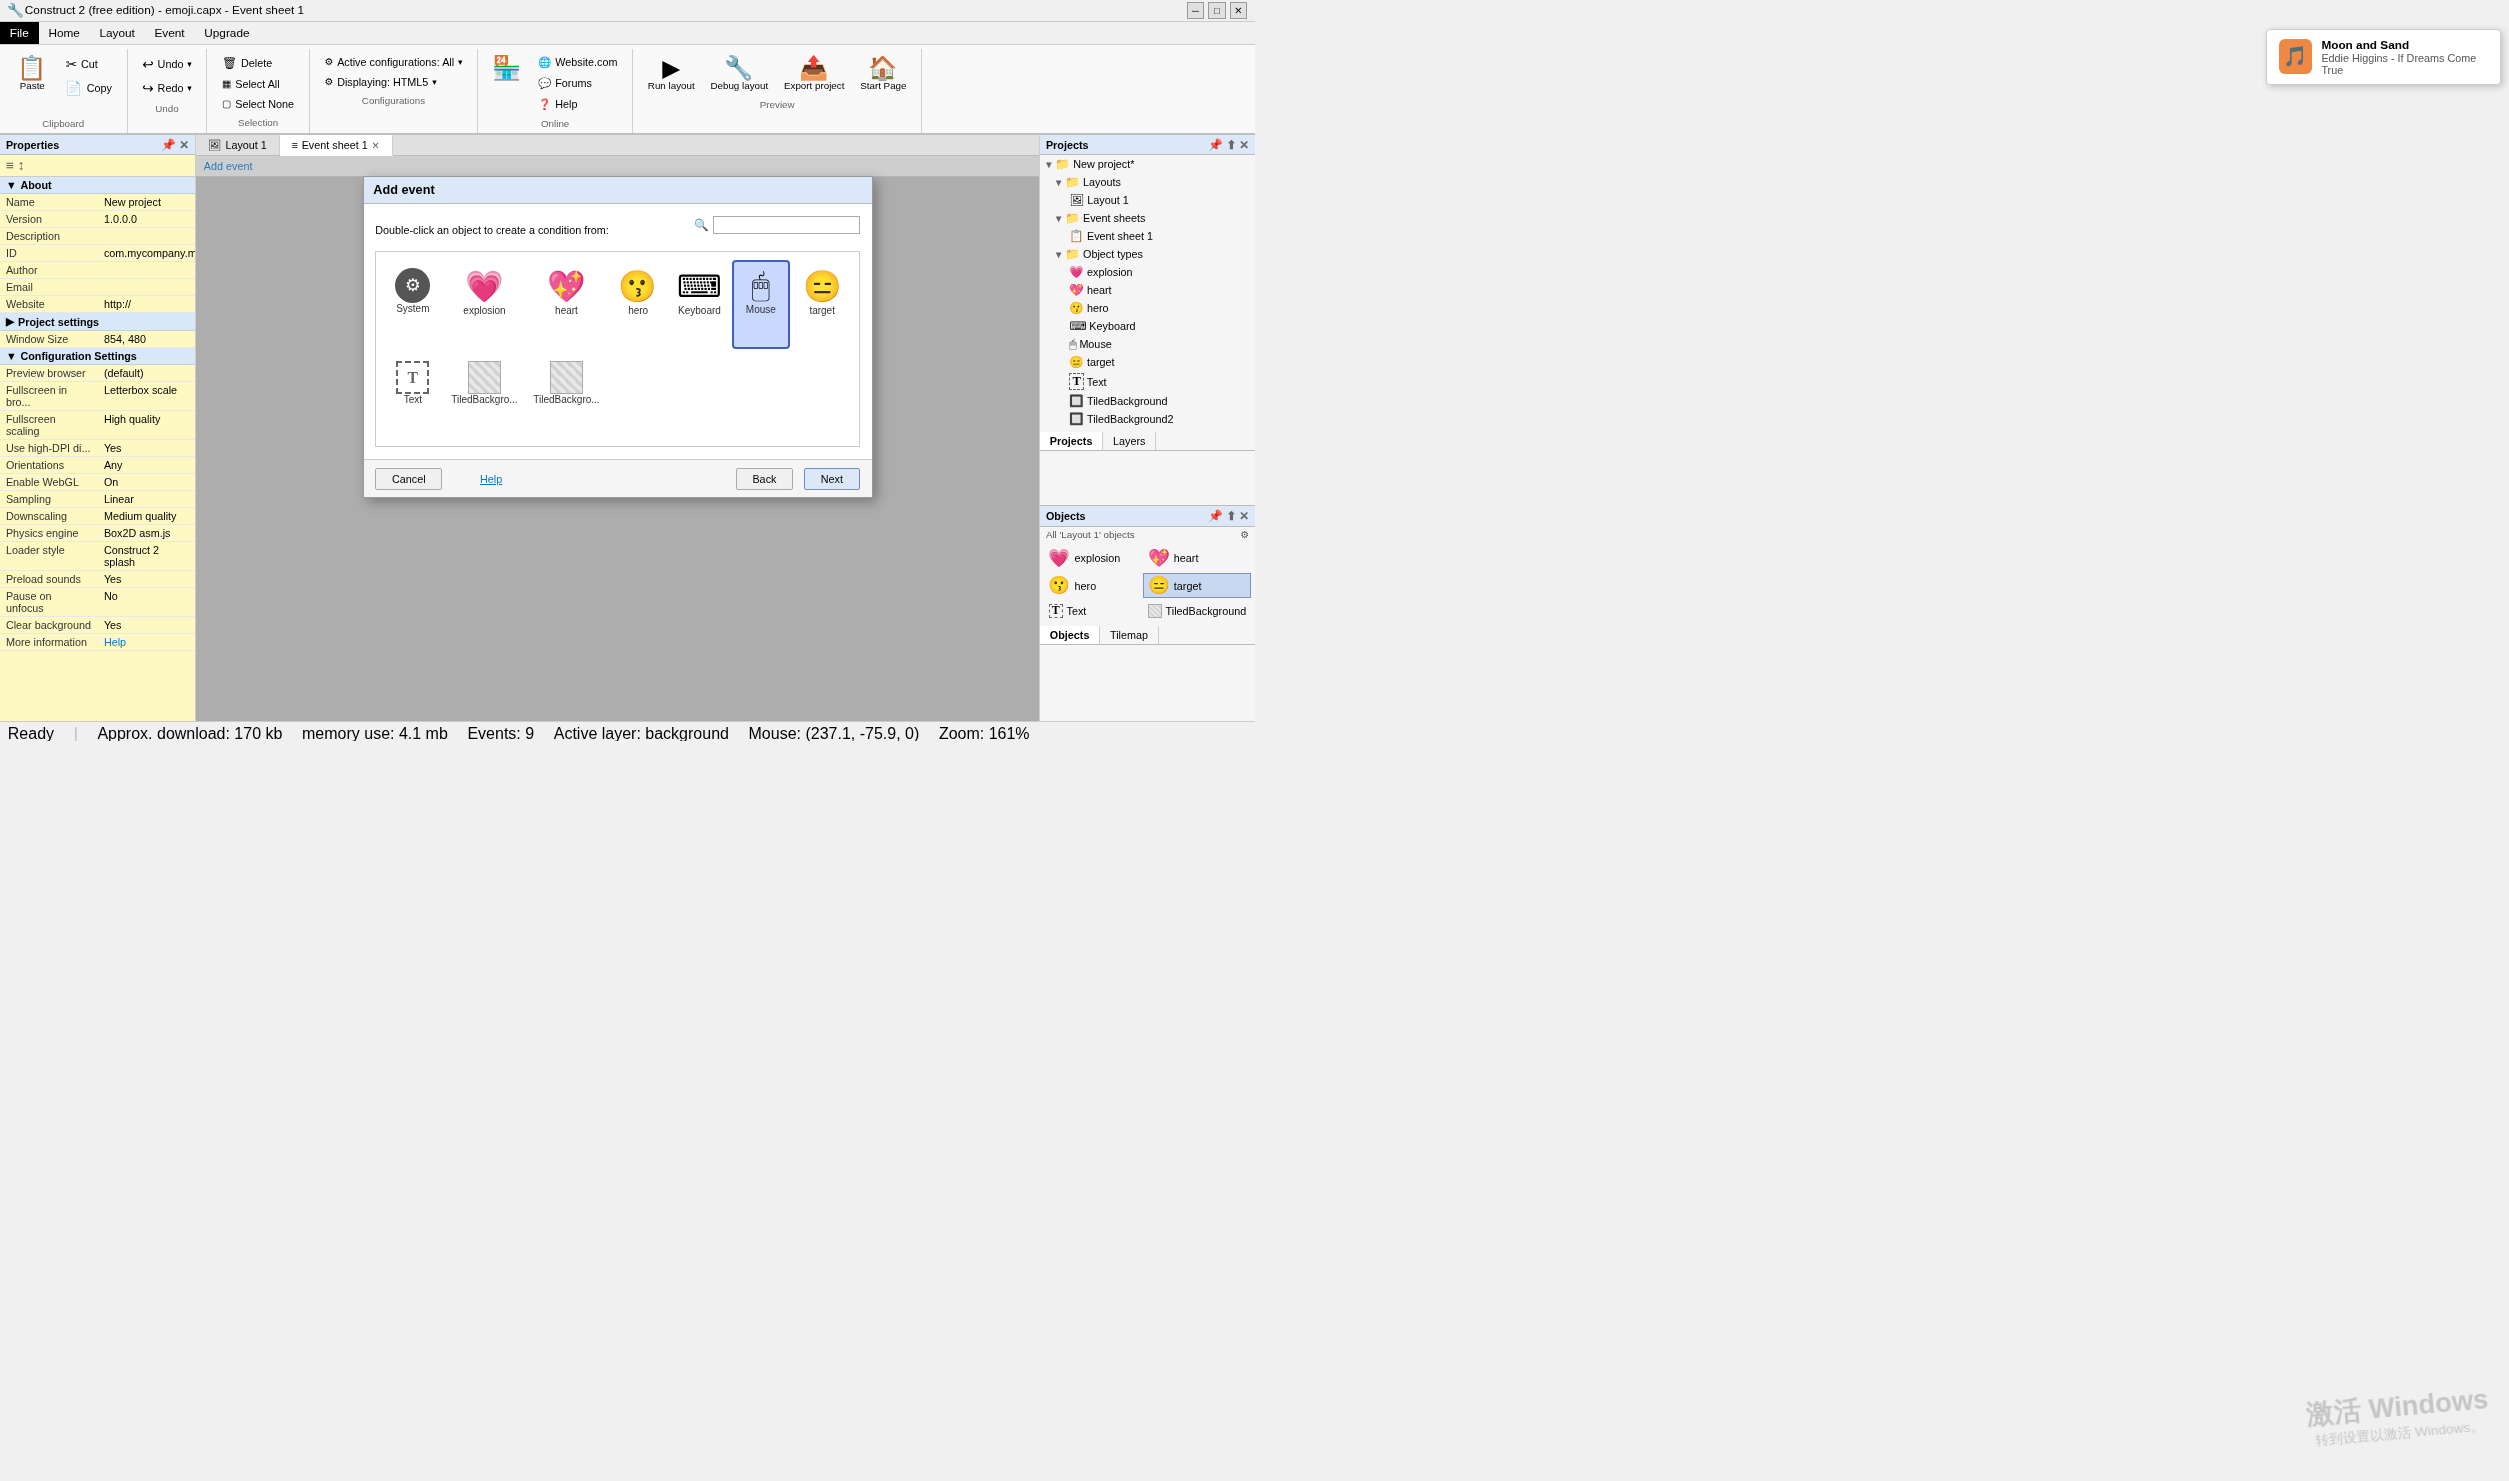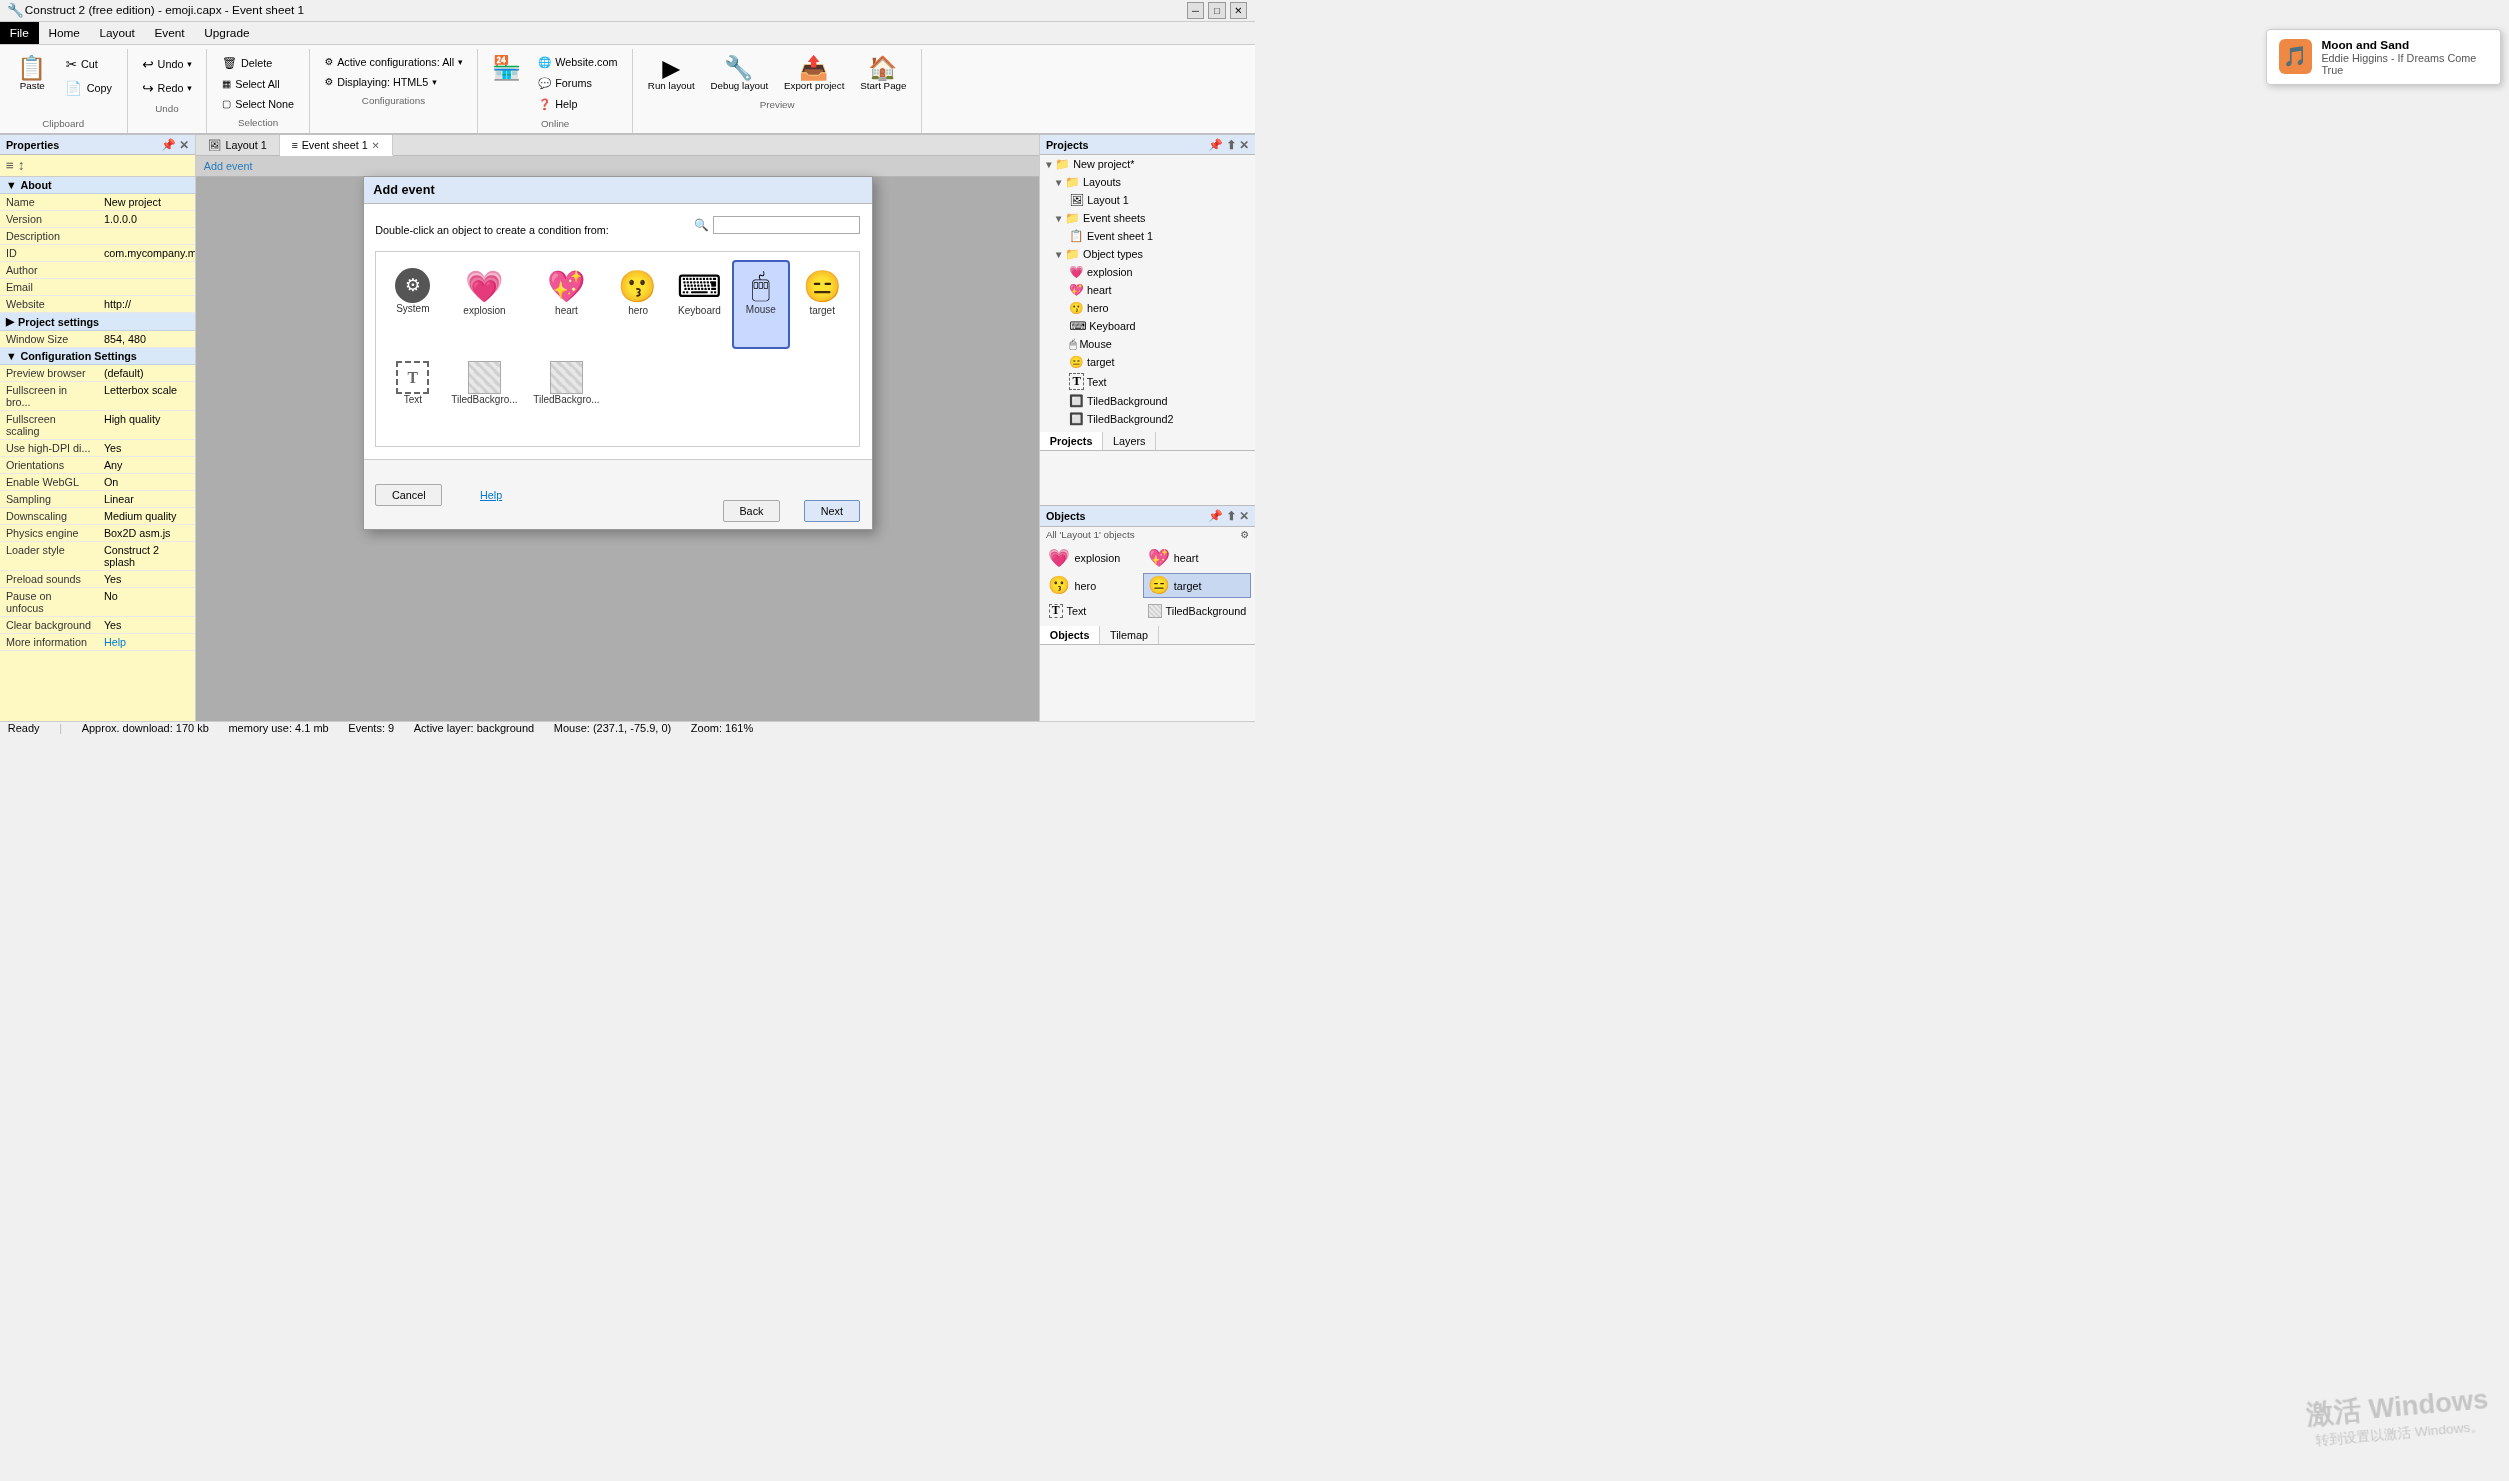--- a/index.html
+++ b/index.html
@@ -74,21 +74,21 @@
     
     
     .object-grid { display: grid; grid-template-columns: repeat(7, 1fr); gap: 3.9px; border: 1px solid #ccc; padding: 7.8px; min-height: 196px; clear: both; }
     .object-cell { display: flex; flex-direction: column; align-items: center; padding: 5.9px 3.9px; cursor: pointer; border: 2px solid transparent; border-radius: 3.9px; font-size: 9.8px; text-align: center; }
     .object-cell.selected { background: #c8d8ff; border-color: #4060c0; }
     .object-cell .obj-label { font-size: 10px; color: #333; }
     
     
     .dialog-footer { display: flex; justify-content: space-between; align-items: center; padding: 7.8px 11.8px; border-top: 1px solid #ccc; background: #f5f5f5; }
     .dialog-footer-left { display: flex; gap: 22px; }
-    .dialog-footer-right { display: flex; gap: 24px; margin-top: 32px; }
+    .dialog-footer-right { display: flex; gap: 11px; }
     .btn { padding: 3.9px 15.7px; border: 1px solid #aaa; background: #f0f0f0; cursor: pointer; font-size: 10.8px; border-radius: 2px; }
     .btn.primary { background: #dce8f7; border-color: #7090c0; }
     .btn.link { background: none; border: none; color: #0078d4; cursor: pointer; text-decoration: underline; }
     
     
     .right-panel { width: 216px; background: #f5f5f5; border-left: 1px solid #ccc; display: flex; flex-direction: column; justify-content: space-between; }
     .right-panel-top { flex: 1; overflow-y: auto; }
     .right-panel-bottom { height: 216px; border-top: 1px solid #bbb; overflow-y: auto; }
     
     
@@ -103,21 +103,21 @@
     .obj-item { display: flex; align-items: center; gap: 3.9px; padding: 2.9px 3.9px; font-size: 10.8px; cursor: pointer; border: 1px solid transparent; }
     .obj-item.selected { background: #c8d8f0; border-color: #8090c0; }
     .obj-item .obj-mini-icon { font-size: 17.6px; line-height: 1; }
     
     
     .panel-tabs { display: flex; border-bottom: 1px solid #bbb; }
     .panel-tab { padding: 2.9px 9.8px; font-size: 10.8px; cursor: pointer; border-right: 1px solid #ccc; }
     .panel-tab.active { background: white; font-weight: bold; }
     
     
-    .status-bar { background: #f0f0f0; border-top: 1px solid #ccc; height: 21.6px; display: flex; align-items: flex-start; padding: 0 7.8px; font-size: 11px; gap: 19.6px; }
+    .status-bar { background: #f0f0f0; border-top: 1px solid #ccc; height: 21.6px; display: flex; align-items: flex-end; padding: 0 7.8px; font-size: 16px; gap: 19.6px; }
     .status-sep { color: #bbb; }
     
     
     .watermark { position: absolute; bottom: 19.6px; right: 9.8px; color: rgba(100,100,100,0.3); font-size: 27.4px; font-weight: bold; transform: rotate(-5deg); pointer-events: none; line-height: 1.3; text-align: center; }
     
     
     .sys-icon { width: 35px; height: 35px; background: #555; border-radius: 17.6px; display: flex; align-items: center; justify-content: center; color: white; font-size: 17.6px; }
     .heart-icon { color: #e040a0; font-size: 31px; }
     .emoji-icon { font-size: 31px; }
     

